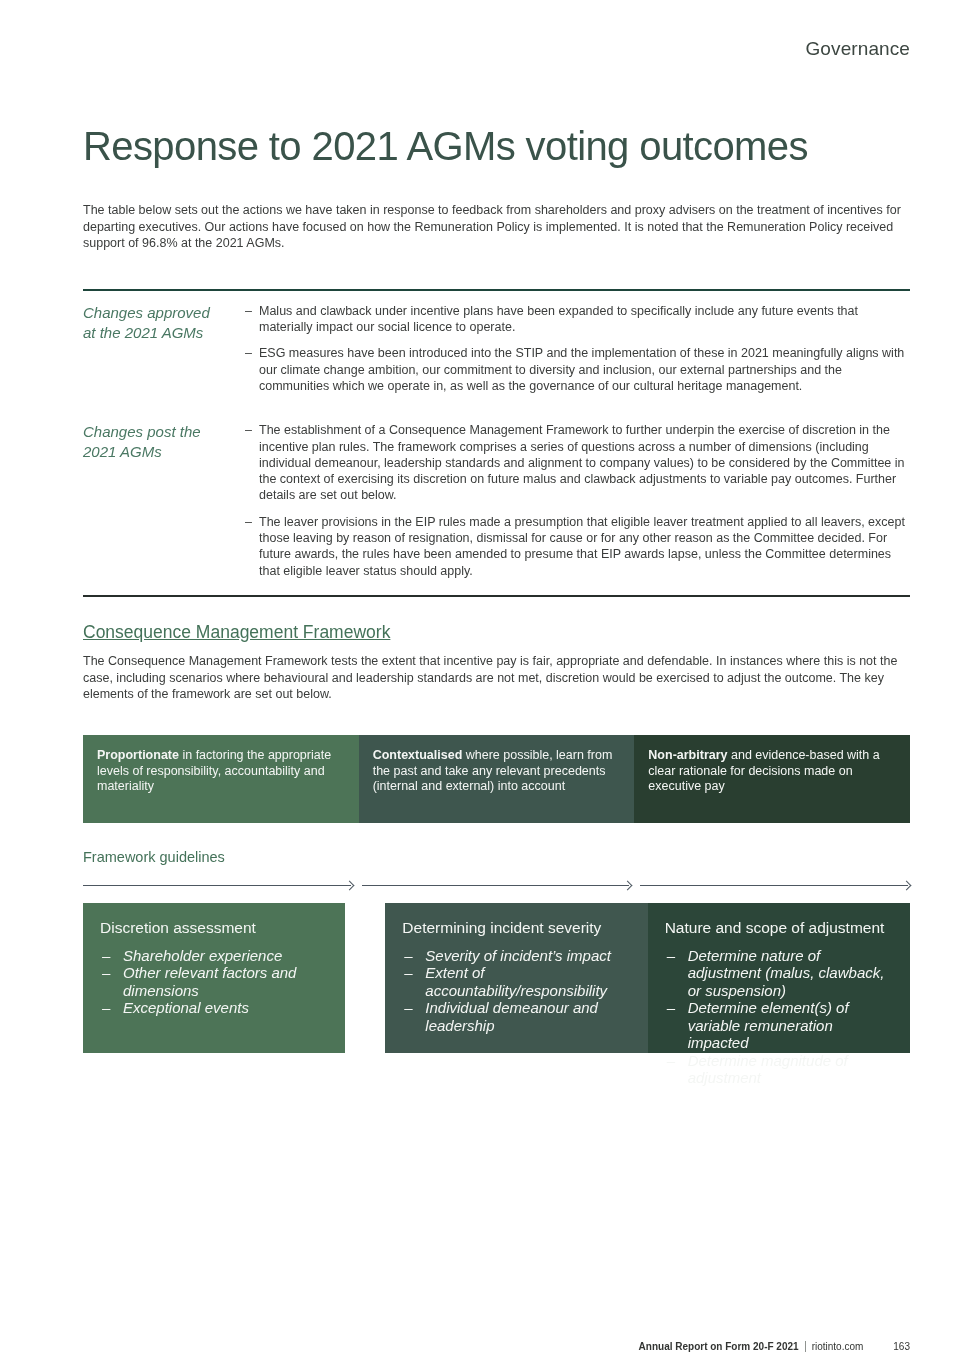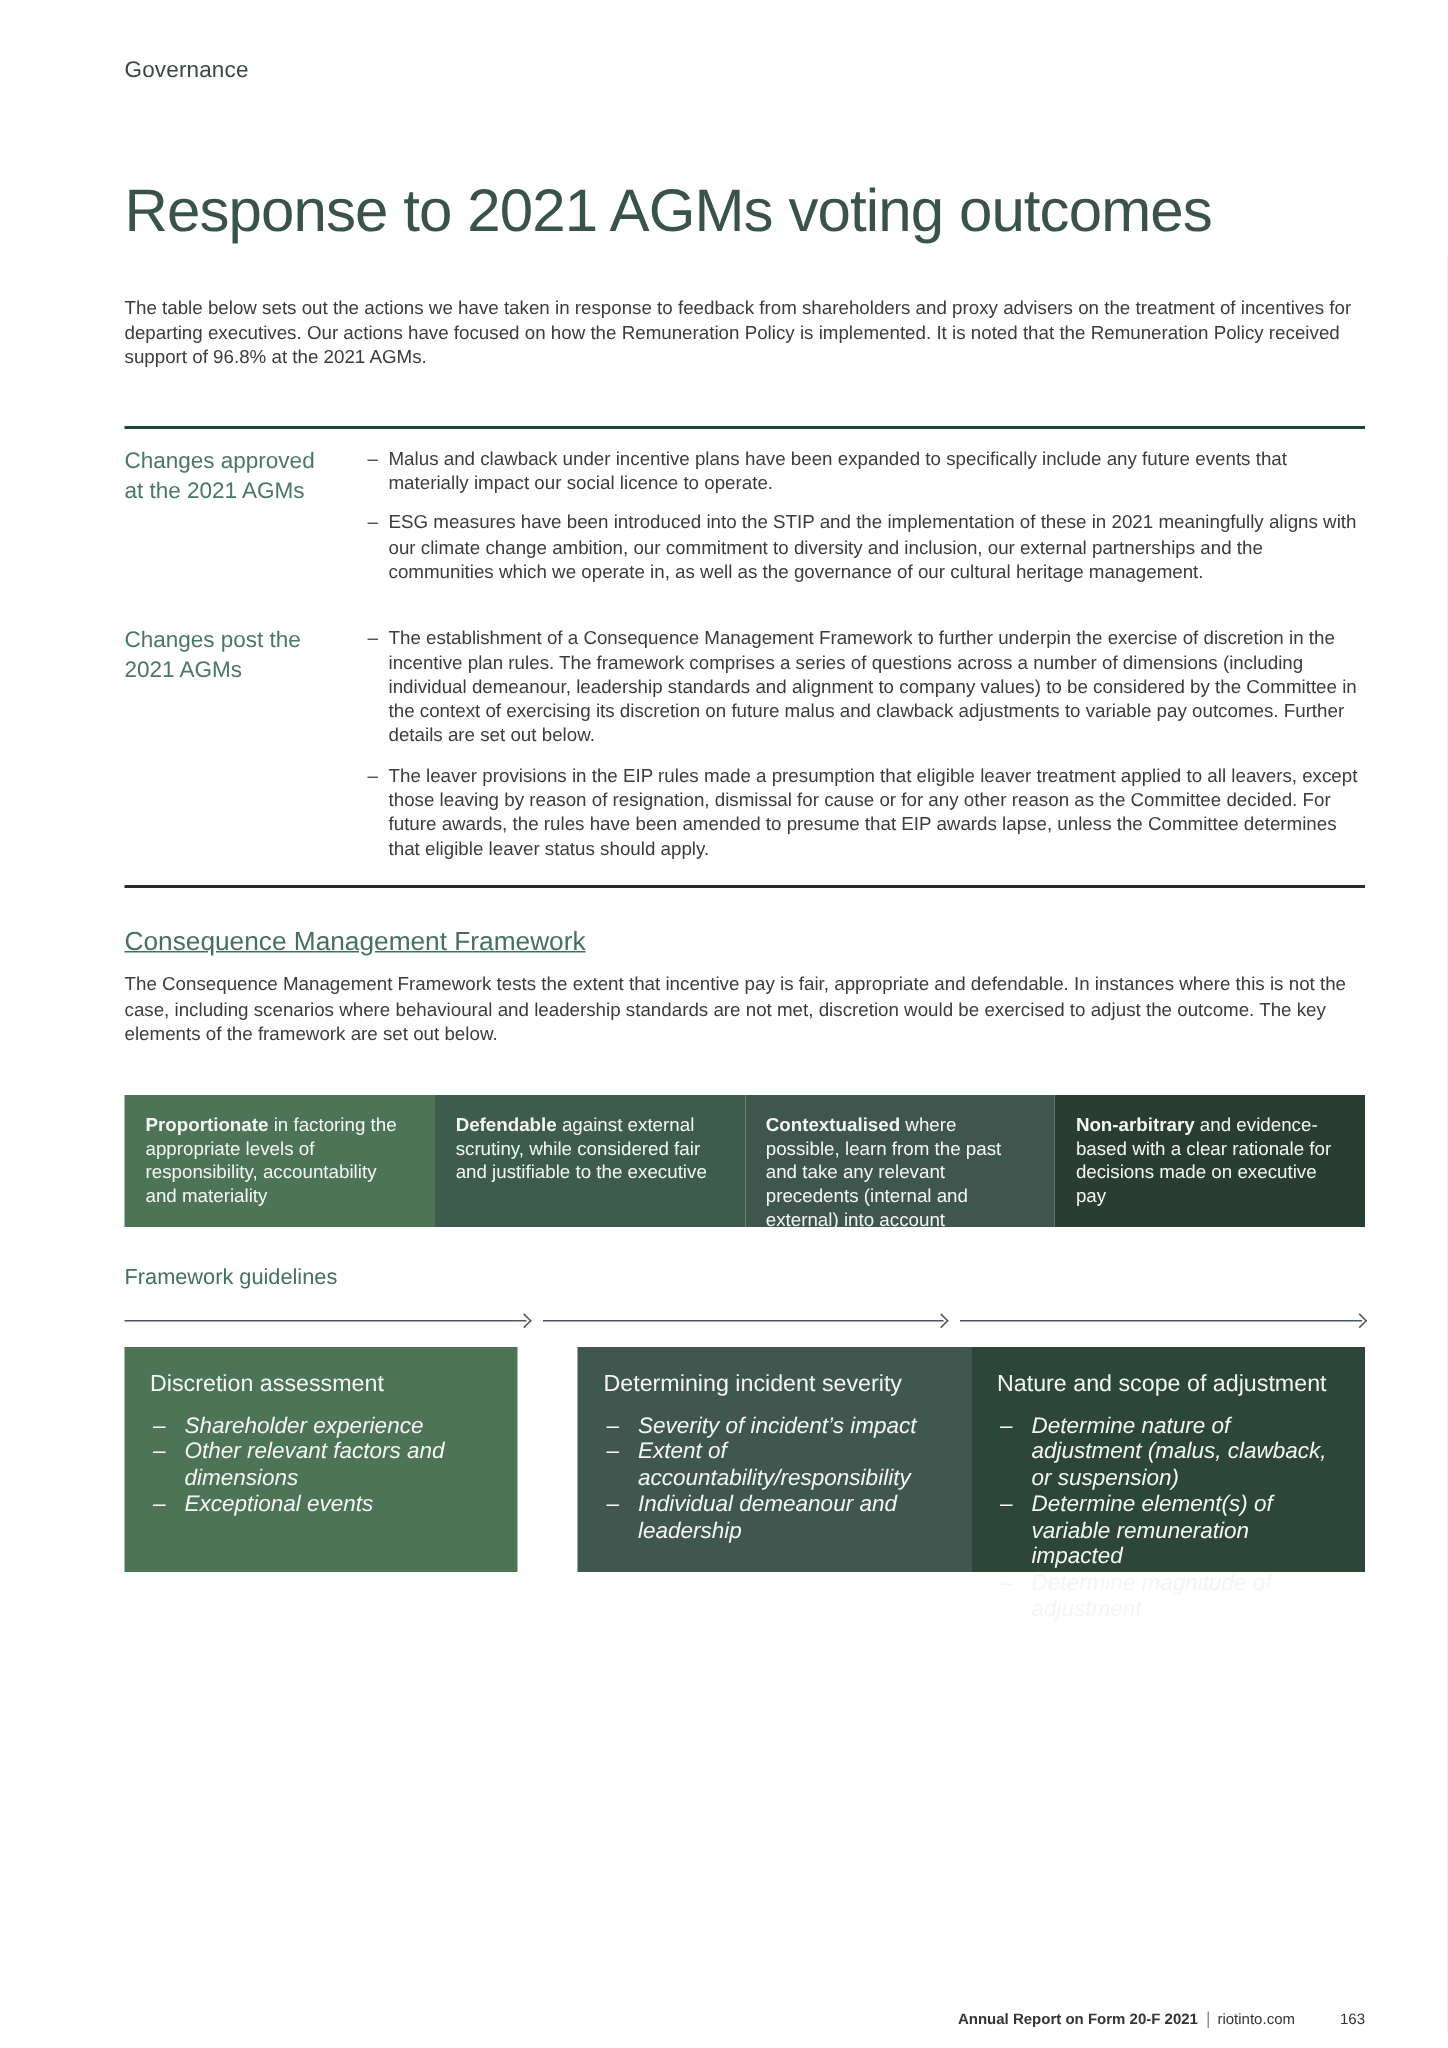--- a/index.html
+++ b/index.html
@@ -4,38 +4,39 @@
 <style>
   * { margin:0; padding:0; box-sizing:border-box; }
   html,body { background:#e8e8e8; }
   body { font-family:"Liberation Sans", sans-serif; }
   .page {
     width:965px; height:1365px; background:#ffffff; position:relative;
     margin:0 auto; overflow:hidden;
   }
   .content { padding:38px 55px 0 83px; }
 
-  .governance { text-align:left; font-size:15px; color:#3d4742; letter-spacing:.1px; }
+  .governance { text-align:right; font-size:19px; color:#3d4742; letter-spacing:.1px; }
 
   .page-title {
     margin-top:64px; font-size:40px; font-weight:400; letter-spacing:-0.6px;
     color:#3a534a;
   }
 
   .intro { margin-top:33px; font-size:12.5px; line-height:16.6px; color:#3b3d3c; }
 
   .changes-table {
     margin-top:37px;
     border-top:2px solid #1e453b;
     border-bottom:2px solid #272e2b;
   }
   .crow { display:flex; padding:12px 0 6px; }
   .crow-header {
     width:162px; flex-shrink:0; font-size:15px; line-height:20px; color:#4a7863;
     padding-right:20px;
+    font-style:italic;
   }
   .crow-bullets { flex:1; font-size:12.5px; line-height:16.3px; color:#3b3d3c; }
   .tbullet { padding-left:14px; position:relative; margin-bottom:10px; }
   .tbullet::before { content:"–"; position:absolute; left:0; top:0; }
 
   .section-heading { margin-top:25px; font-size:17.5px; font-weight:400; color:#447259;text-decoration:underline; }
   .section-desc { margin-top:10px; font-size:12.5px; line-height:16.6px; color:#3b3d3c; }
 
   .principles { margin-top:32px; display:flex; }
   .principle {
@@ -98,23 +99,20 @@
       </div>
     </div>
 
     <h2 class="section-heading">Consequence Management Framework</h2>
     <p class="section-desc">The Consequence Management Framework tests the extent that incentive pay is fair, appropriate and defendable. In instances where this is not the case, including scenarios where behavioural and leadership standards are not met, discretion would be exercised to adjust the outcome. The key elements of the framework are set out below.</p>
 
     <div class="principles">
       <div class="principle" style="background: rgb(77, 116, 87);">
         <b>Proportionate</b><span> in factoring the appropriate levels of responsibility, accountability and materiality</span>
       </div>
-      <div class="principle" style="background: rgb(62, 92, 77);">
-        <b>Defendable</b><span> against external scrutiny, while considered fair and justifiable to the executive</span>
-      </div>
       <div class="principle" style="background: rgb(62, 86, 78);">
         <b>Contextualised</b><span> where possible, learn from the past and take any relevant precedents (internal and external) into account</span>
       </div>
       <div class="principle" style="background: rgb(41, 62, 48);">
         <b>Non-arbitrary</b><span> and evidence-based with a clear rationale for decisions made on executive pay</span>
       </div>
     </div>
 
     <h3 class="fw-heading">Framework guidelines</h3>
 

